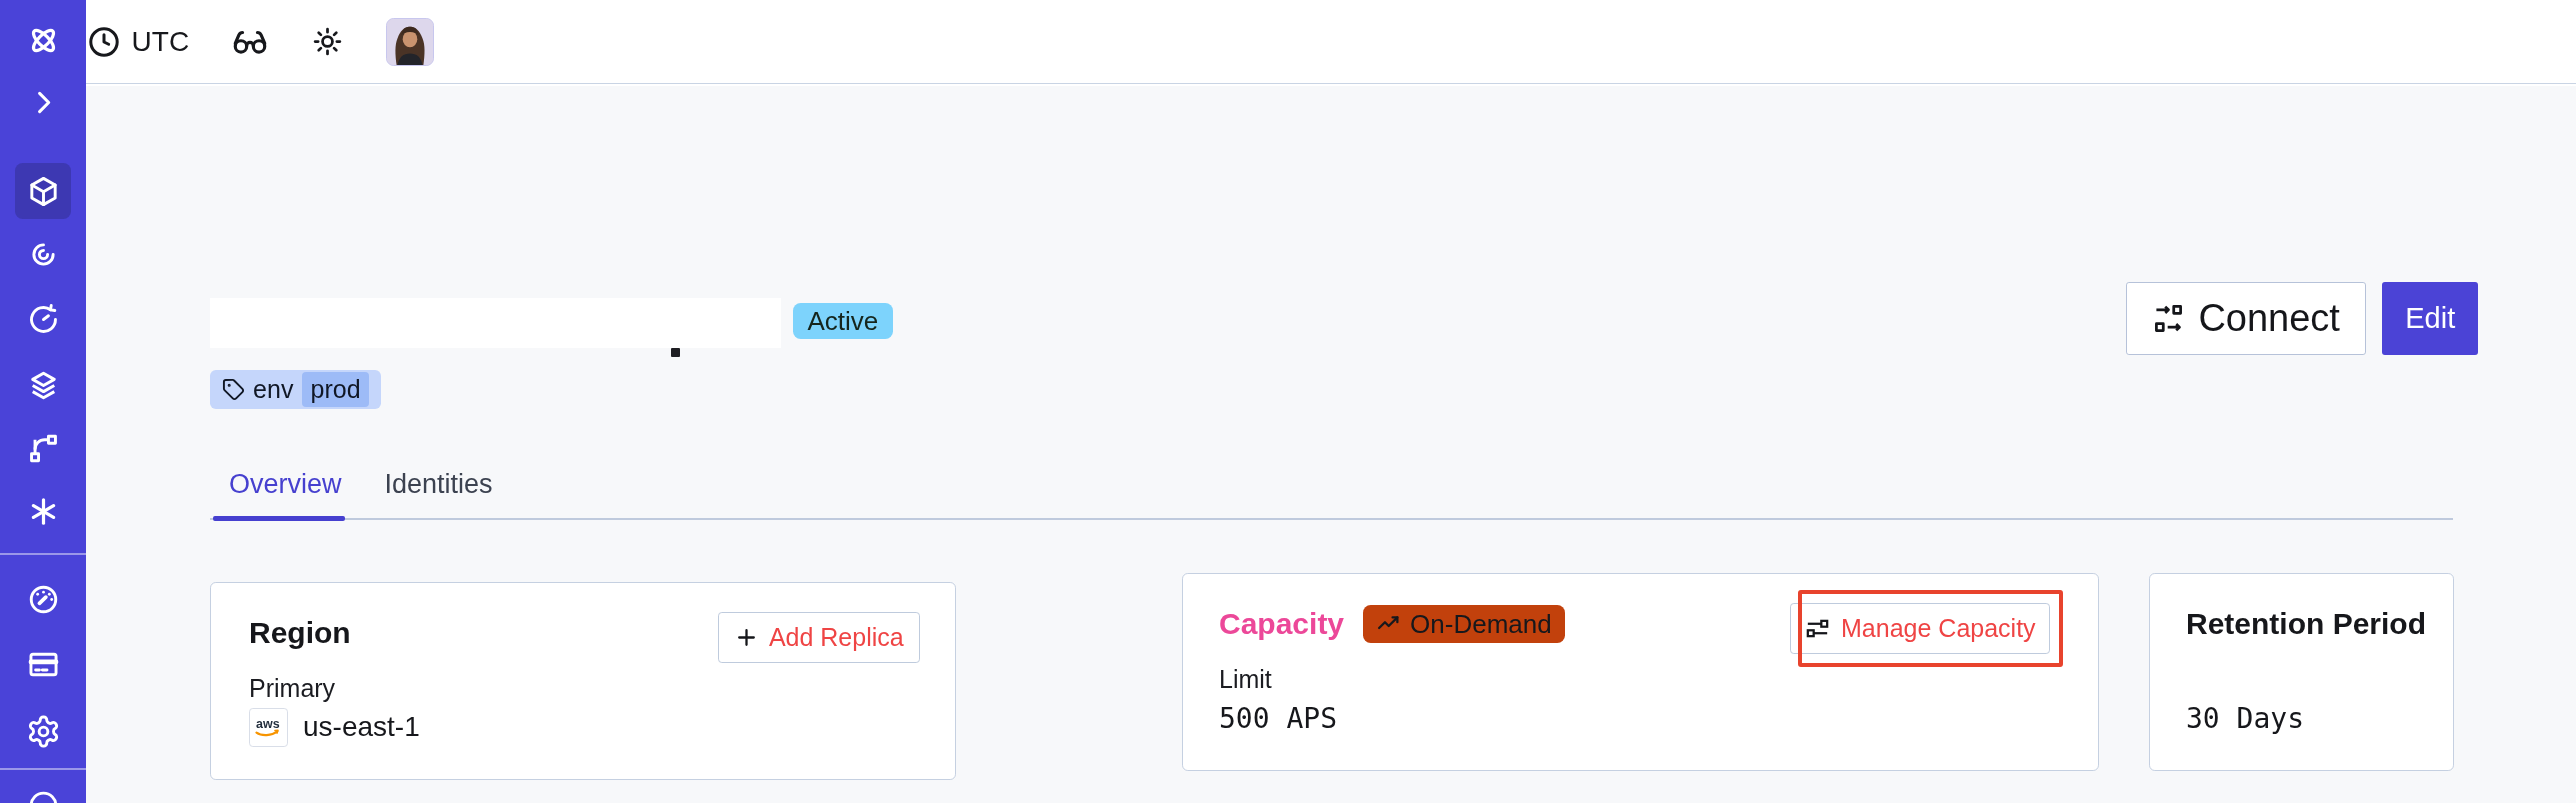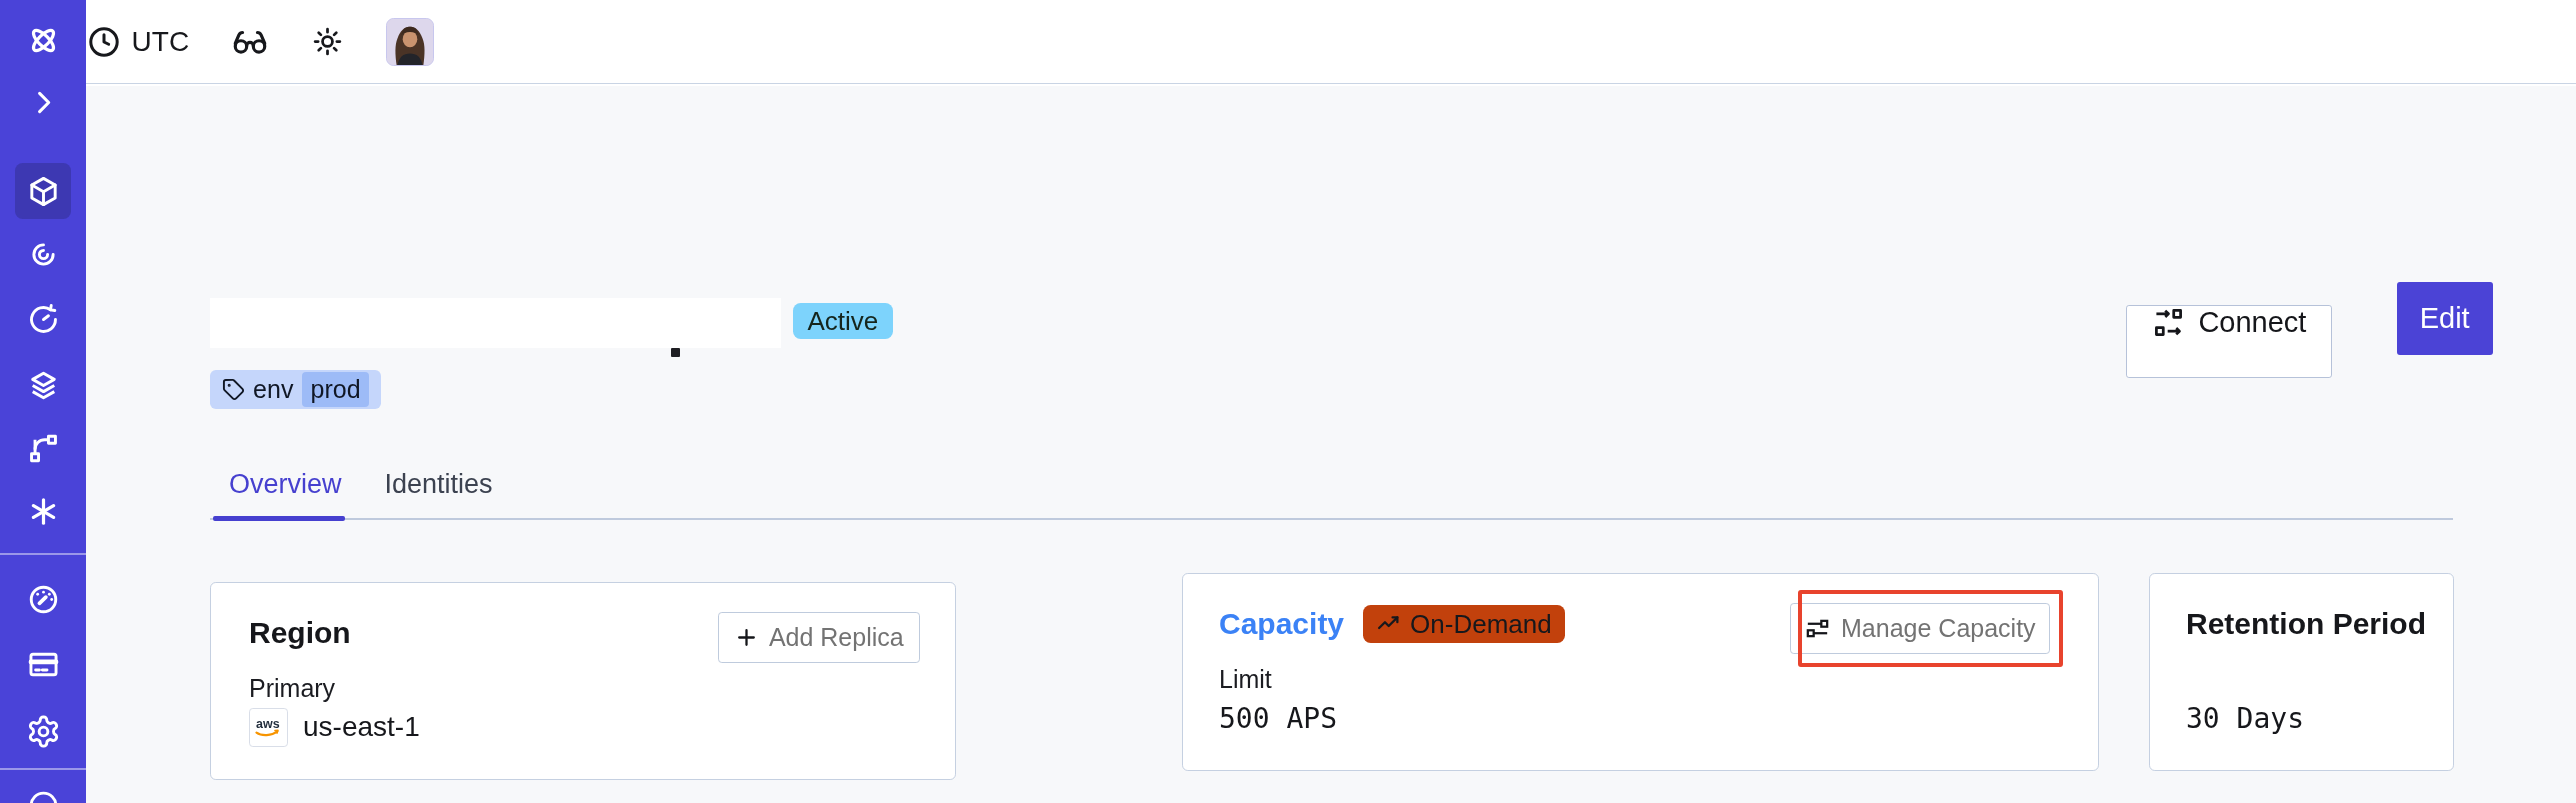--- a/index.html
+++ b/index.html
@@ -26,46 +26,46 @@
   .breadcrumb{position:absolute;left:132px;top:111px;display:flex;align-items:center;gap:12.5px;
     font-size:29px;font-weight:500;color:#17181c;cursor:pointer;}
   .redact-box{position:absolute;left:124px;top:212px;width:571px;height:50px;background:#ffffff;}
   .redact-dot{position:absolute;left:585px;top:262px;width:8.6px;height:8.6px;background:#1e1e23;border-radius:1px;}
   .badge-active{position:absolute;left:707px;top:217px;height:36px;display:flex;align-items:center;
     padding:0 14.4px;background:#7dd3fc;border-radius:7.7px;font-size:26px;color:#15251c;}
   .tag{position:absolute;left:124px;top:284px;height:39px;display:flex;align-items:center;gap:8.6px;
     padding:0 11.5px;background:#c5d6fb;border-radius:5.8px;font-size:25px;color:#101725;}
   .tag-val{background:#9dbbf7;border-radius:4px;padding:2.9px 8.6px;}
   .actions{position:absolute;left:2040px;top:196px;display:flex;gap:16.3px;}
-  .btn-connect{height:73px;display:flex;align-items:flex-start;gap:13.4px;padding:0 25px;background:#fff;
-    border:1.9px solid #b6c2d9;border-radius:2.9px;font-size:29px;font-weight:500;color:#15161a;
-    box-sizing:border-box;cursor:pointer;margin-top:23px;}
+  .btn-connect{height:73px;display:flex;align-items:center;gap:13.4px;padding:0 25px;background:#fff;
+    border:1.9px solid #b6c2d9;border-radius:2.9px;font-size:38px;font-weight:500;color:#15161a;
+    box-sizing:border-box;cursor:pointer;}
   .btn-edit{height:73px;width:96px;display:flex;align-items:center;justify-content:center;background:#4b43d6;
-    border:none;border-radius:2.9px;font-size:29px;font-weight:500;color:#ffffff;cursor:pointer;margin-left:48px;}
+    border:none;border-radius:2.9px;font-size:29px;font-weight:500;color:#ffffff;cursor:pointer;}
   .tabs{position:absolute;left:135px;top:383px;display:flex;gap:43px;margin-left:8px;}
   .tab{font-size:27px;cursor:pointer;padding:0;}
   .tab.active{color:#4640cf;font-weight:500;}
   .tab.idle{color:#3c4250;font-weight:400;}
   .tabline{position:absolute;left:124px;top:432px;width:2243px;height:1.9px;background:#bfcadd;}
   .tabline-active{position:absolute;left:127px;top:430px;width:132px;height:4.8px;background:#4640cf;border-radius:1.9px;}
   
   .card{position:absolute;top:487px;height:198px;background:#fff;border:1.9px solid #c5d0e1;border-radius:5.8px;box-sizing:border-box;}
   .card-region{left:124px;width:746px;margin-top:9px;}
   .card-capacity{left:1096px;width:917px;}
   .card-retention{left:2063px;width:305px;}
   .card-title{position:absolute;left:38px;top:33px;font-size:30px;font-weight:600;color:#16171b;}
   .card-head{position:absolute;left:36px;top:27px;display:flex;align-items:center;gap:19px;height:46px;}
-  .card-head .t{font-size:30px;font-weight:600;color:#3b82f6;text-align:right;}
+  .card-head .t{font-size:30px;font-weight:600;color:#ec4899;text-align:right;}
   .badge-ondemand{height:38px;display:flex;align-items:center;gap:8.6px;padding:0 13.4px;background:#c2410c;
     border-radius:7.7px;font-size:26px;color:#17181c;}
   .field-label{position:absolute;left:38px;top:91px;font-size:25px;color:#1b1c21;}
   .mono-val{position:absolute;left:36px;top:128px;font-size:28px;color:#16171b;
     font-family:"DejaVu Sans Mono","Liberation Mono",monospace;}
   .btn-light{position:absolute;top:29px;height:51px;display:flex;align-items:center;gap:9.6px;padding:0 15.3px;
-    background:#fff;border:1.9px solid #bfcbdd;border-radius:3.8px;font-size:25px;font-weight:500;color:#737373;
+    background:#fff;border:1.9px solid #bfcbdd;border-radius:3.8px;font-size:25px;font-weight:500;color:#ef4444;
     box-sizing:border-box;cursor:pointer;}
   .aws-chip{position:absolute;left:38px;top:125px;width:39px;height:39px;background:#fff;border:1.9px solid #d9dee8;
     border-radius:3.8px;box-sizing:border-box;}
   .region-val{position:absolute;left:92px;top:128px;font-size:28px;color:#16171b;}
   .annotation{position:absolute;top:16.3px;right:35px;width:265px;height:77px;border:4.8px solid #e8432d;
     border-radius:2.9px;box-sizing:border-box;z-index:3;pointer-events:none;}
 </style>
 </head>
 <body>
 

